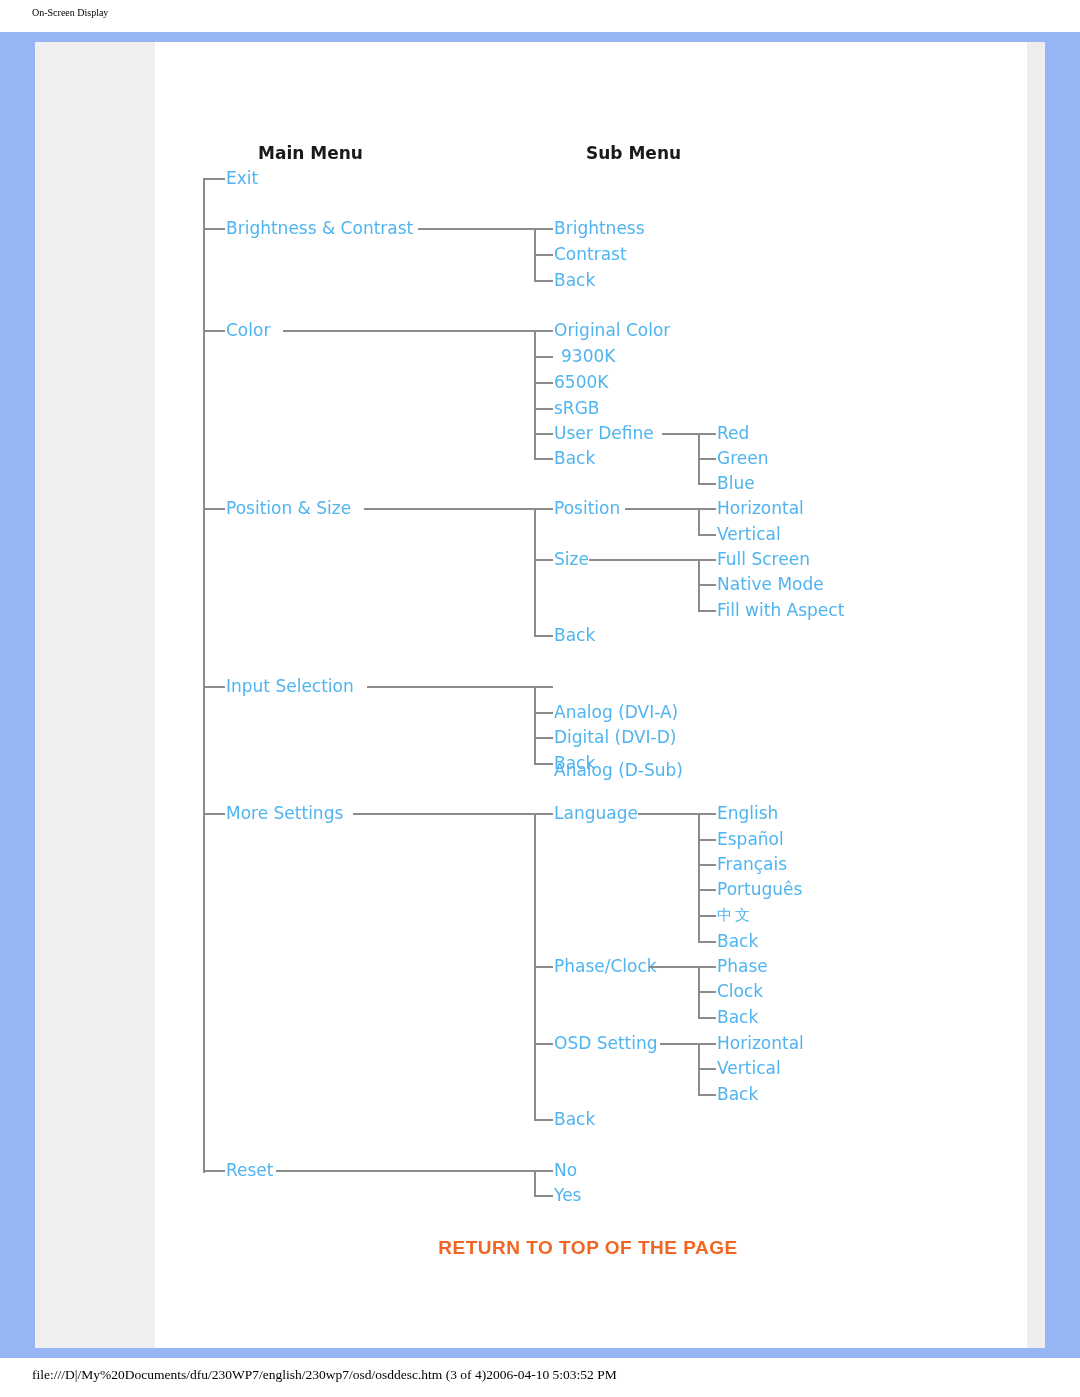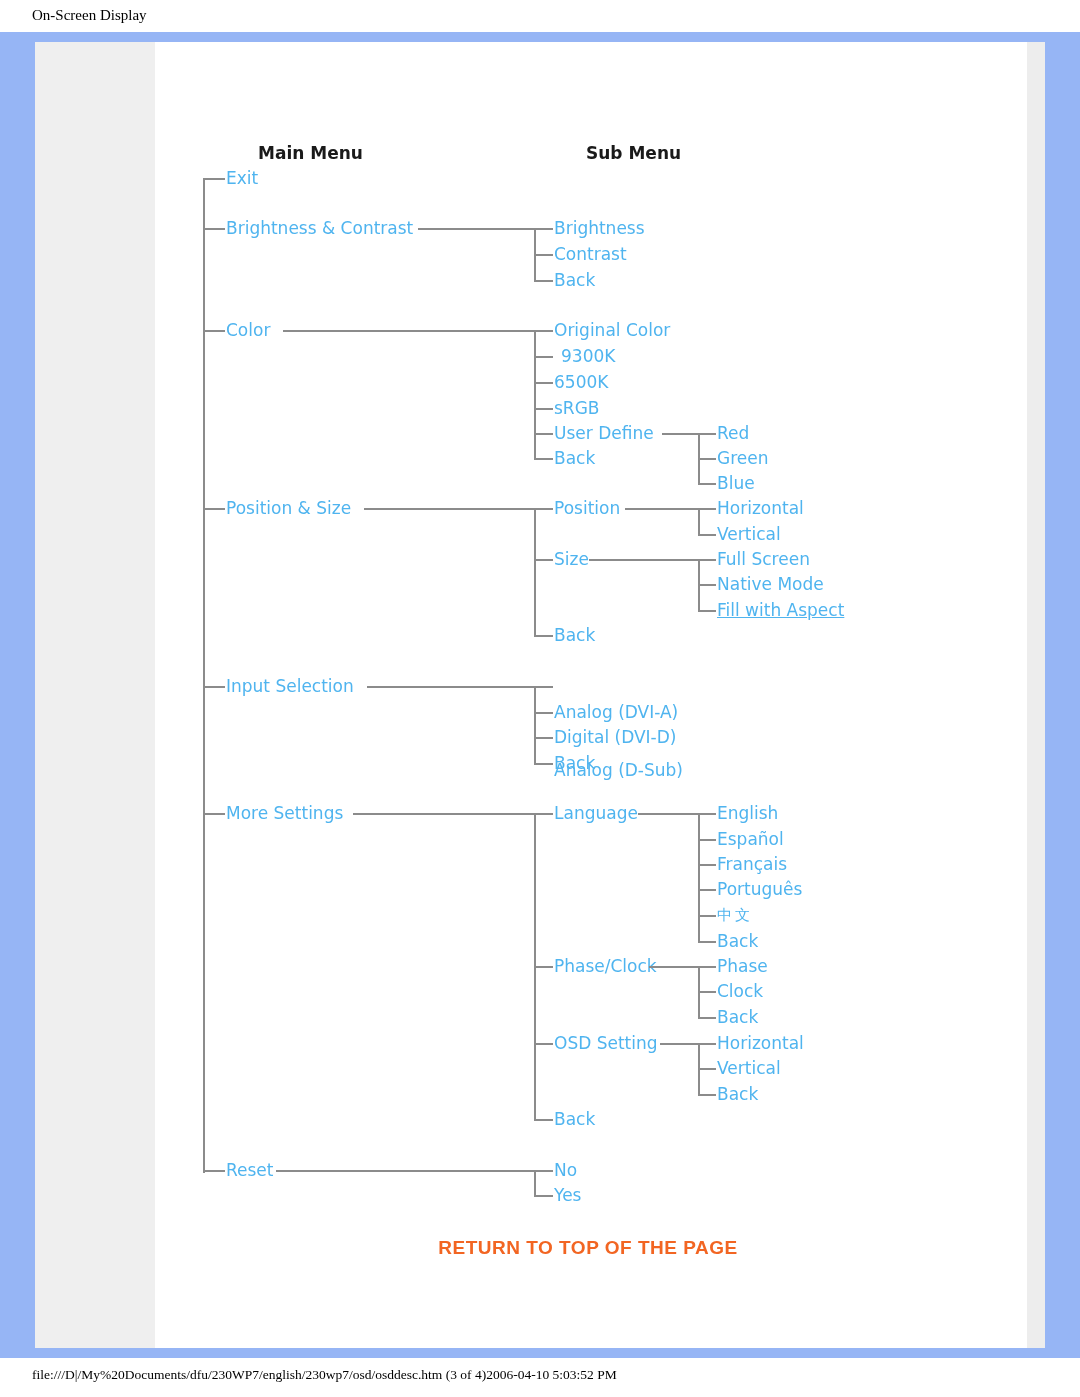--- a/index.html
+++ b/index.html
@@ -13,21 +13,21 @@
   }
 
   
   #page-header {
     position:absolute; left:0; top:0; width:1080px; height:32px;
     background:#ffffff;
   }
   #page-header .title {
     position:absolute; left:32px; top:7px;
     font-family:"Liberation Serif", serif;
-    font-size:15px; color:#000000;
+    font-size:10px; color:#000000;
     white-space:nowrap;
   }
 
   
   #blue-frame {
     position:absolute; left:0; top:32px; width:1080px; height:1326px;
     background:#96b5f5;
   }
   
   #content-canvas {
@@ -187,21 +187,21 @@
       <div class="hline" style="left:543px; top:492px; width:18px;"></div>
       <div class="node" style="left:562px; top:484px;">Vertical</div>
 
       <div class="hline" style="left:434px; top:517px; width:110px;"></div>
       <div class="vline" style="left:543px; top:517px; height:51px;"></div>
       <div class="hline" style="left:543px; top:517px; width:18px;"></div>
       <div class="node" style="left:562px; top:509px;">Full Screen</div>
       <div class="hline" style="left:543px; top:542px; width:18px;"></div>
       <div class="node" style="left:562px; top:534px;">Native Mode</div>
       <div class="hline" style="left:543px; top:568px; width:18px;"></div>
-      <div class="node" style="left:562px; top:560px;text-decoration:underline;">Fill with Aspect</div>
+      <div class="node" style="left:562px; top:560px;">Fill with Aspect</div>
 
       <div class="hline" style="left:48px; top:644px; width:22px;"></div>
       <div class="node" style="left:71px; top:636px;">Input Selection</div>
       <div class="hline" style="left:212px; top:644px; width:168px;"></div>
       <div class="vline" style="left:379px; top:644px; height:77px;"></div>
 
       <div class="hline" style="left:379px; top:644px; width:19px;"></div>
       <div class="node" style="left:399px; top:672px;margin-top:48px;">Analog (D-Sub)</div>
       <div class="hline" style="left:379px; top:670px; width:19px;"></div>
       <div class="node" style="left:399px; top:662px;">Analog (DVI-A)</div>

